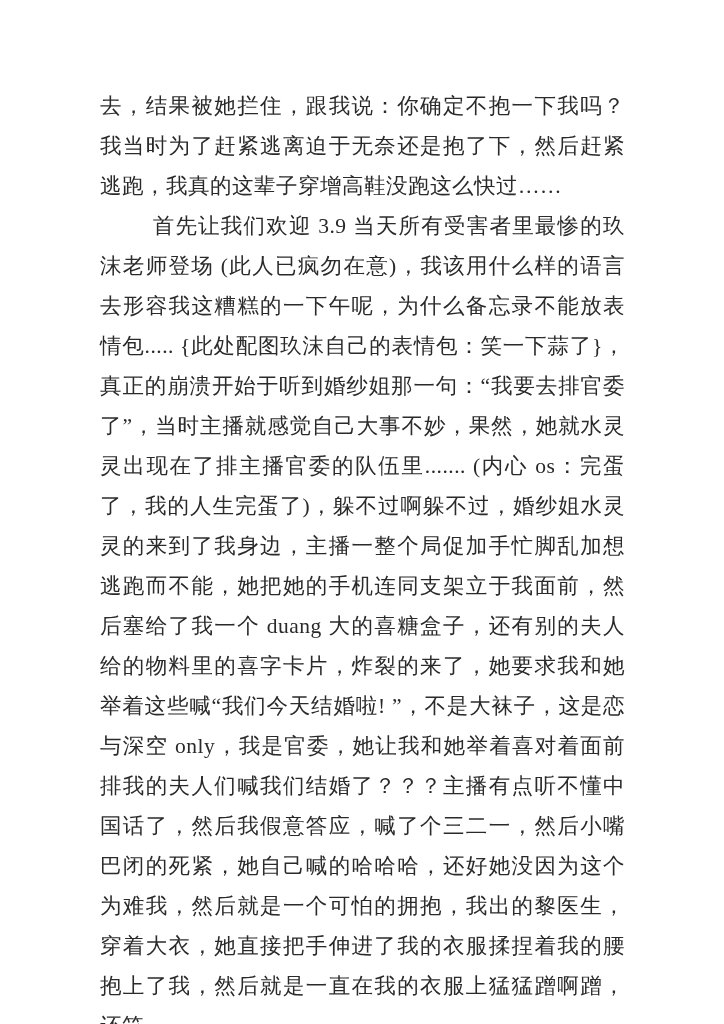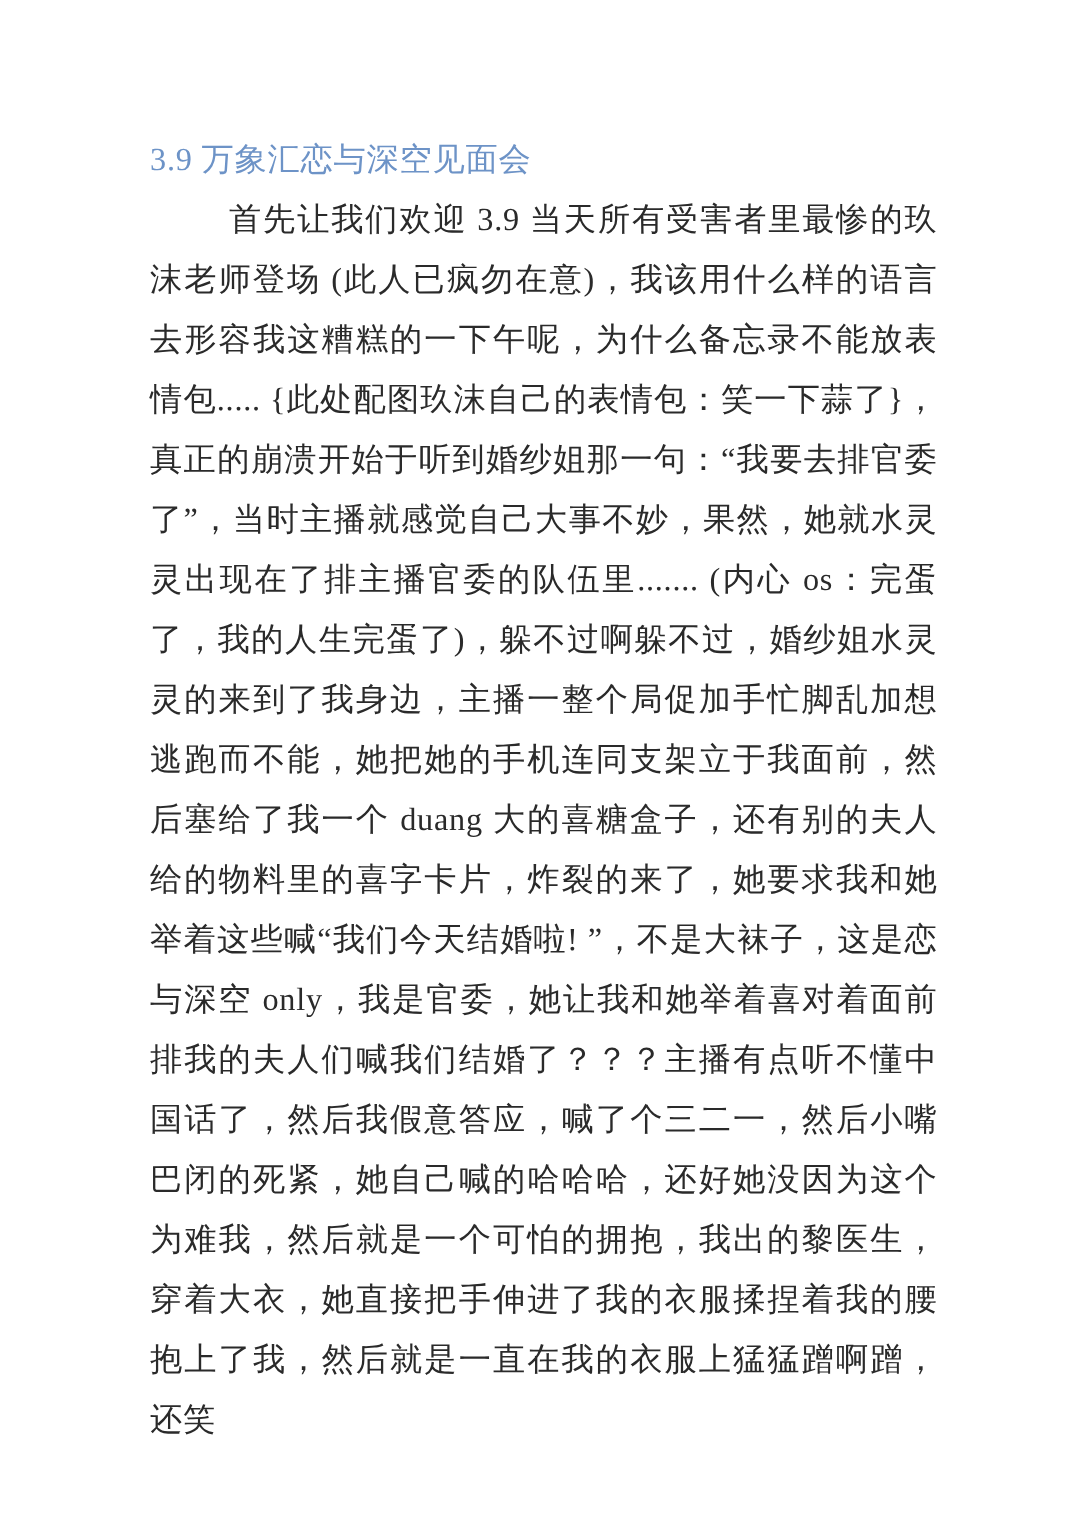--- a/index.html
+++ b/index.html
@@ -39,15 +39,15 @@
     color: #6d93c7;
   }
   .indent-first {
     text-indent: 2.45em;
   }
 </style>
 </head>
 <body>
 
 <div class="page">
-  <h2 class="section-heading">3.9 万象汇恋与深空见面会</h2>
+  <p class="body-para">去，结果被她拦住，跟我说：你确定不抱一下我吗？我当时为了赶紧逃离迫于无奈还是抱了下，然后赶紧逃跑，我真的这辈子穿增高鞋没跑这么快过……</p>
   <p class="body-para indent-first">首先让我们欢迎 3.9 当天所有受害者里最惨的玖沫老师登场 (此人已疯勿在意)，我该用什么样的语言去形容我这糟糕的一下午呢，为什么备忘录不能放表情包..... {此处配图玖沫自己的表情包：笑一下蒜了}，真正的崩溃开始于听到婚纱姐那一句：“我要去排官委了”，当时主播就感觉自己大事不妙，果然，她就水灵灵出现在了排主播官委的队伍里....... (内心 os：完蛋了，我的人生完蛋了)，躲不过啊躲不过，婚纱姐水灵灵的来到了我身边，主播一整个局促加手忙脚乱加想逃跑而不能，她把她的手机连同支架立于我面前，然后塞给了我一个 duang 大的喜糖盒子，还有别的夫人给的物料里的喜字卡片，炸裂的来了，她要求我和她举着这些喊“我们今天结婚啦! ”，不是大袜子，这是恋与深空 only，我是官委，她让我和她举着喜对着面前排我的夫人们喊我们结婚了？？？主播有点听不懂中国话了，然后我假意答应，喊了个三二一，然后小嘴巴闭的死紧，她自己喊的哈哈哈，还好她没因为这个为难我，然后就是一个可怕的拥抱，我出的黎医生，穿着大衣，她直接把手伸进了我的衣服揉捏着我的腰抱上了我，然后就是一直在我的衣服上猛猛蹭啊蹭，还笑</p>
 </div>
 
 </body></html>

